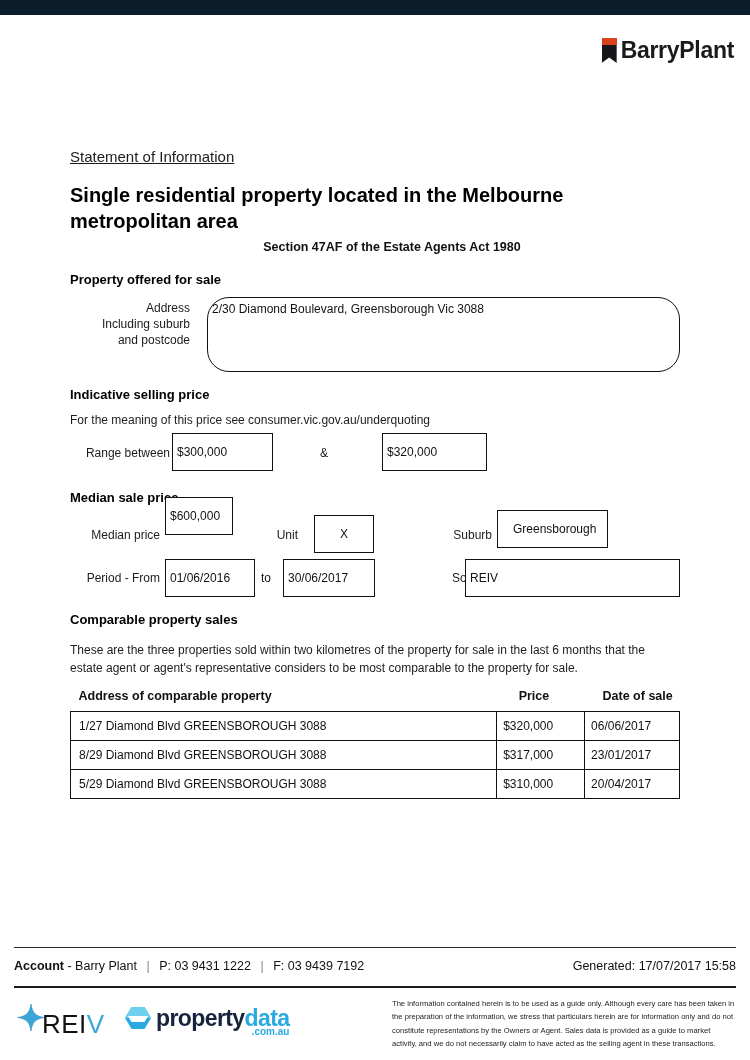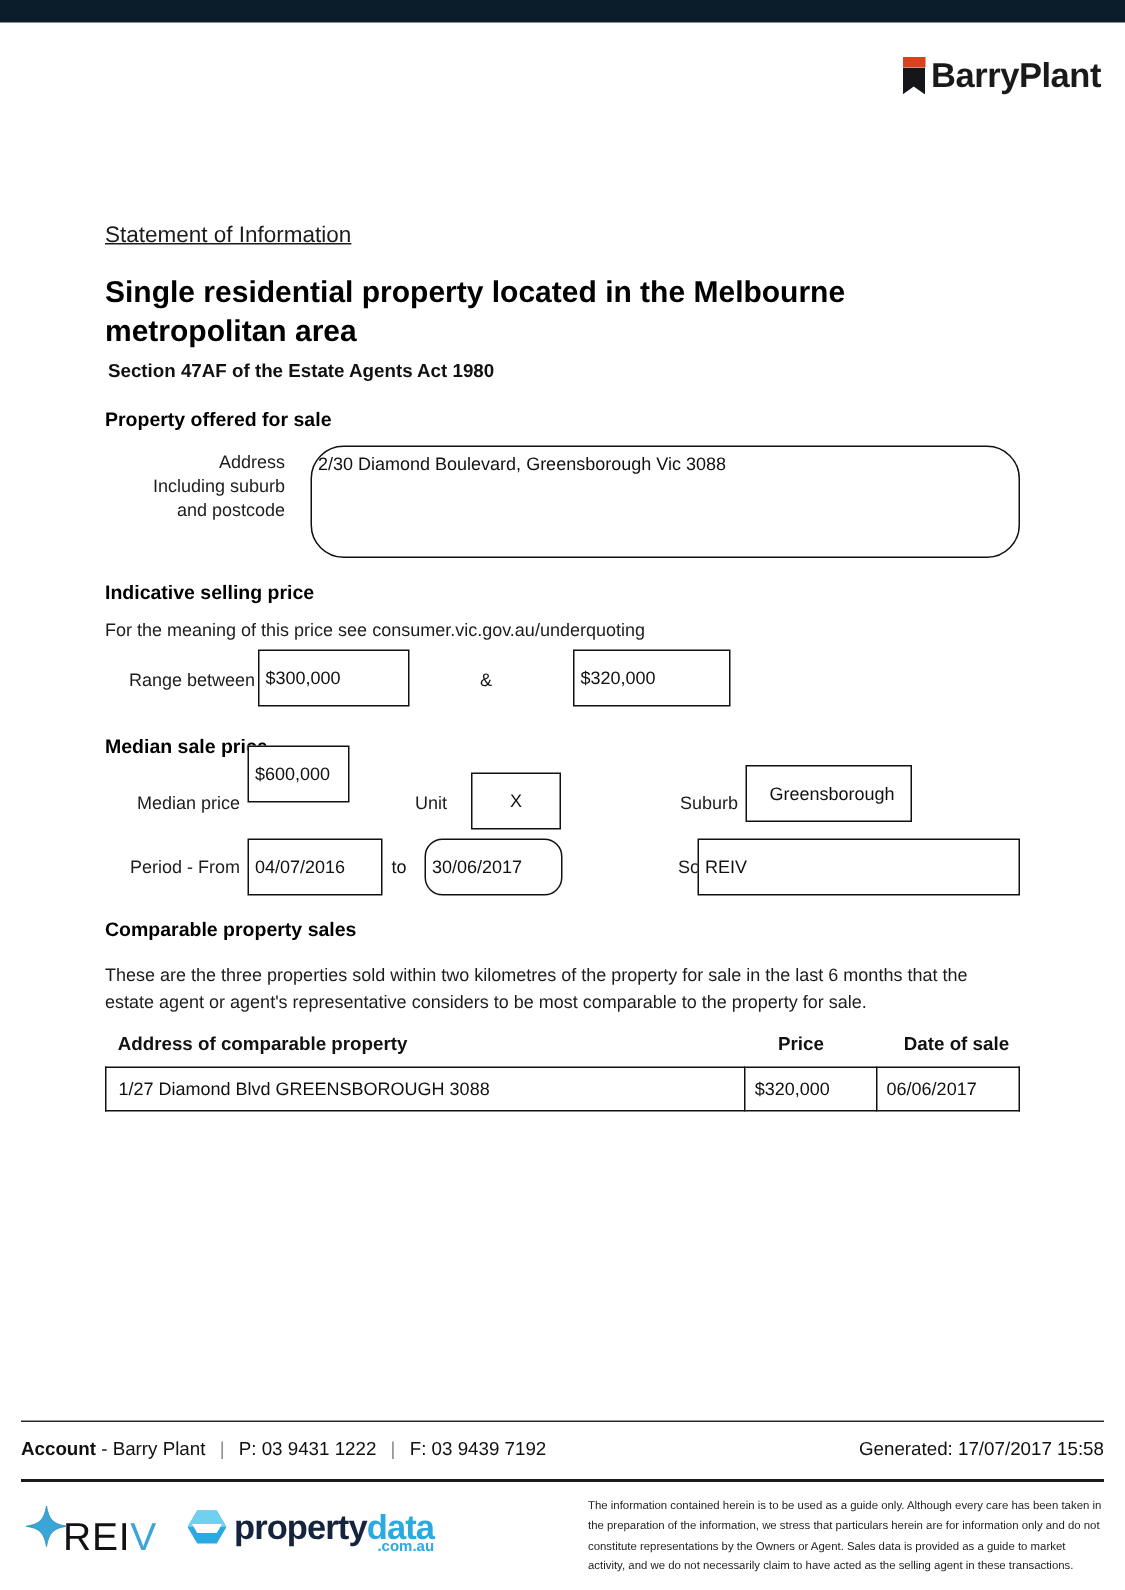--- a/index.html
+++ b/index.html
@@ -63,23 +63,23 @@
     position: absolute;
     left: 70px; top: 182px;
     width: 600px;
     font-size: 20px;
     font-weight: bold;
     line-height: 1.32;
     color: #000;
   }
   .act-line {
     position: absolute;
-    left: 72px; top: 240px;
+    left: 87px; top: 240px;
     width: 610px;
-    text-align: left;
+    text-align: center;
     font-size: 12.5px;
     font-weight: bold;
   }
 
   .section-head {
     position: absolute;
     left: 70px;
     font-size: 13px;
     font-weight: bold;
     color: #000;
@@ -123,21 +123,21 @@
   #median-label { left: 60px; top: 528px; width: 100px; }
   #median-box   { left: 165px; top: 497px; width: 68px; height: 38px; }
   #unit-label   { left: 268px; top: 528px; width: 30px; }
   #unit-box     { left: 314px; top: 515px; width: 60px; height: 38px; }
   #suburb-label { left: 412px; top: 528px; width: 80px; }
   #suburb-box   { left: 497px; top: 510px; width: 111px; height: 38px; padding-left: 15px; }
 
   #period-label { left: 58px; top: 571px; width: 102px; }
   #period-from  { left: 165px; top: 559px; width: 90px; height: 38px; }
   #to-label     { position: absolute; left: 261px; top: 571px; font-size: 12px; }
-  #period-to    { left: 283px; top: 559px; width: 92px; height: 38px; border-radius: 12px; }
+  #period-to    { left: 283px; top: 559px; width: 92px; height: 38px; }
   #source-label { left: 410px; top: 571px; width: 80px; }
   #source-box   { left: 465px; top: 559px; width: 215px; height: 38px; }
 
   
   .cmp-table {
     position: absolute;
     left: 70px; top: 689px;
     width: 610px;
     border-collapse: collapse;
     font-size: 12px;
@@ -271,21 +271,21 @@
 
 <div class="section-head" style="top:490px">Median sale price</div>
 <div class="fieldlabel" id="median-label">Median price</div>
 <div class="box" id="median-box">$600,000</div>
 <div class="fieldlabel" id="unit-label">Unit</div>
 <div class="box center" id="unit-box">X</div>
 <div class="fieldlabel" id="suburb-label">Suburb</div>
 <div class="box" id="suburb-box">Greensborough</div>
 
 <div class="fieldlabel" id="period-label">Period - From</div>
-<div class="box" id="period-from">04/07/2016</div>
+<div class="box" id="period-from">01/06/2016</div>
 <div id="to-label">to</div>
 <div class="box" id="period-to">30/06/2017</div>
 <div class="fieldlabel" id="source-label">Source</div>
 <div class="box" id="source-box">REIV</div>
 
 <div class="section-head" style="top:612px">Comparable property sales</div>
 <div class="note" style="top:641px; width:600px; line-height:1.5;">These are the three properties sold within two kilometres of the property for sale in the last 6 months that the estate agent or agent's representative considers to be most comparable to the property for sale.</div>
 
 <table class="cmp-table">
   <thead>
@@ -294,20 +294,30 @@
       <th class="c-price" style="width:88px">Price</th>
       <th class="c-date" style="width:95px">Date of sale</th>
     </tr>
   </thead>
   <tbody>
     <tr>
       <td class="c-addr">1/27 Diamond Blvd GREENSBOROUGH 3088</td>
       <td>$320,000</td>
       <td>06/06/2017</td>
     </tr>
+    <tr>
+      <td class="c-addr">8/29 Diamond Blvd GREENSBOROUGH 3088</td>
+      <td>$317,000</td>
+      <td>23/01/2017</td>
+    </tr>
+    <tr>
+      <td class="c-addr">5/29 Diamond Blvd GREENSBOROUGH 3088</td>
+      <td>$310,000</td>
+      <td>20/04/2017</td>
+    </tr>
   </tbody>
 </table>
 
 <div class="footer-rule-top"></div>
 <div class="acct">
   <b>Account</b>
   <span>- Barry Plant</span>
   <span class="sep">|</span>
   <span>P: 03 9431 1222</span>
   <span class="sep">|</span>

